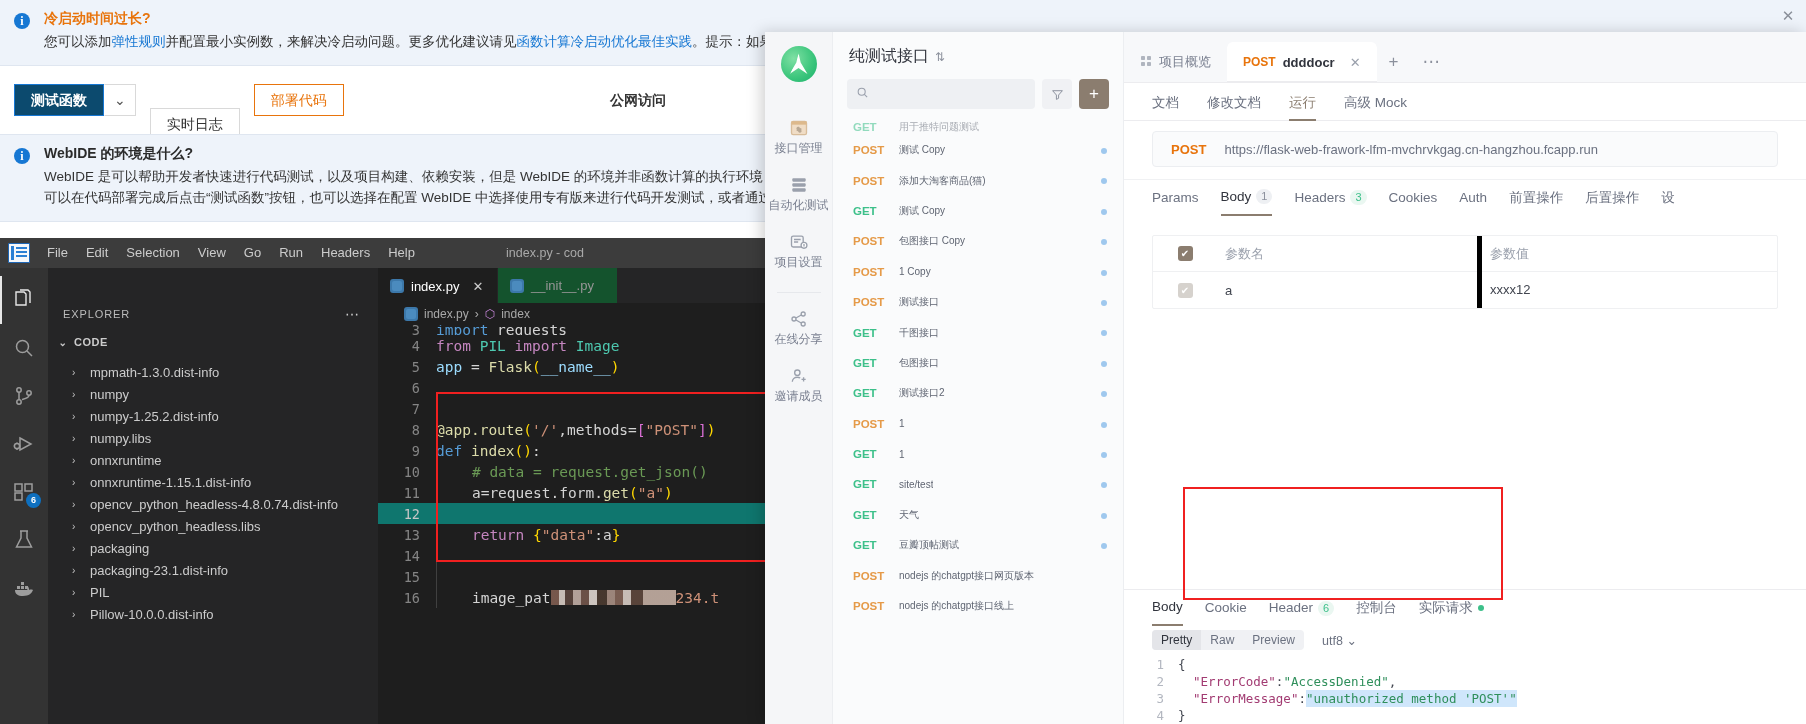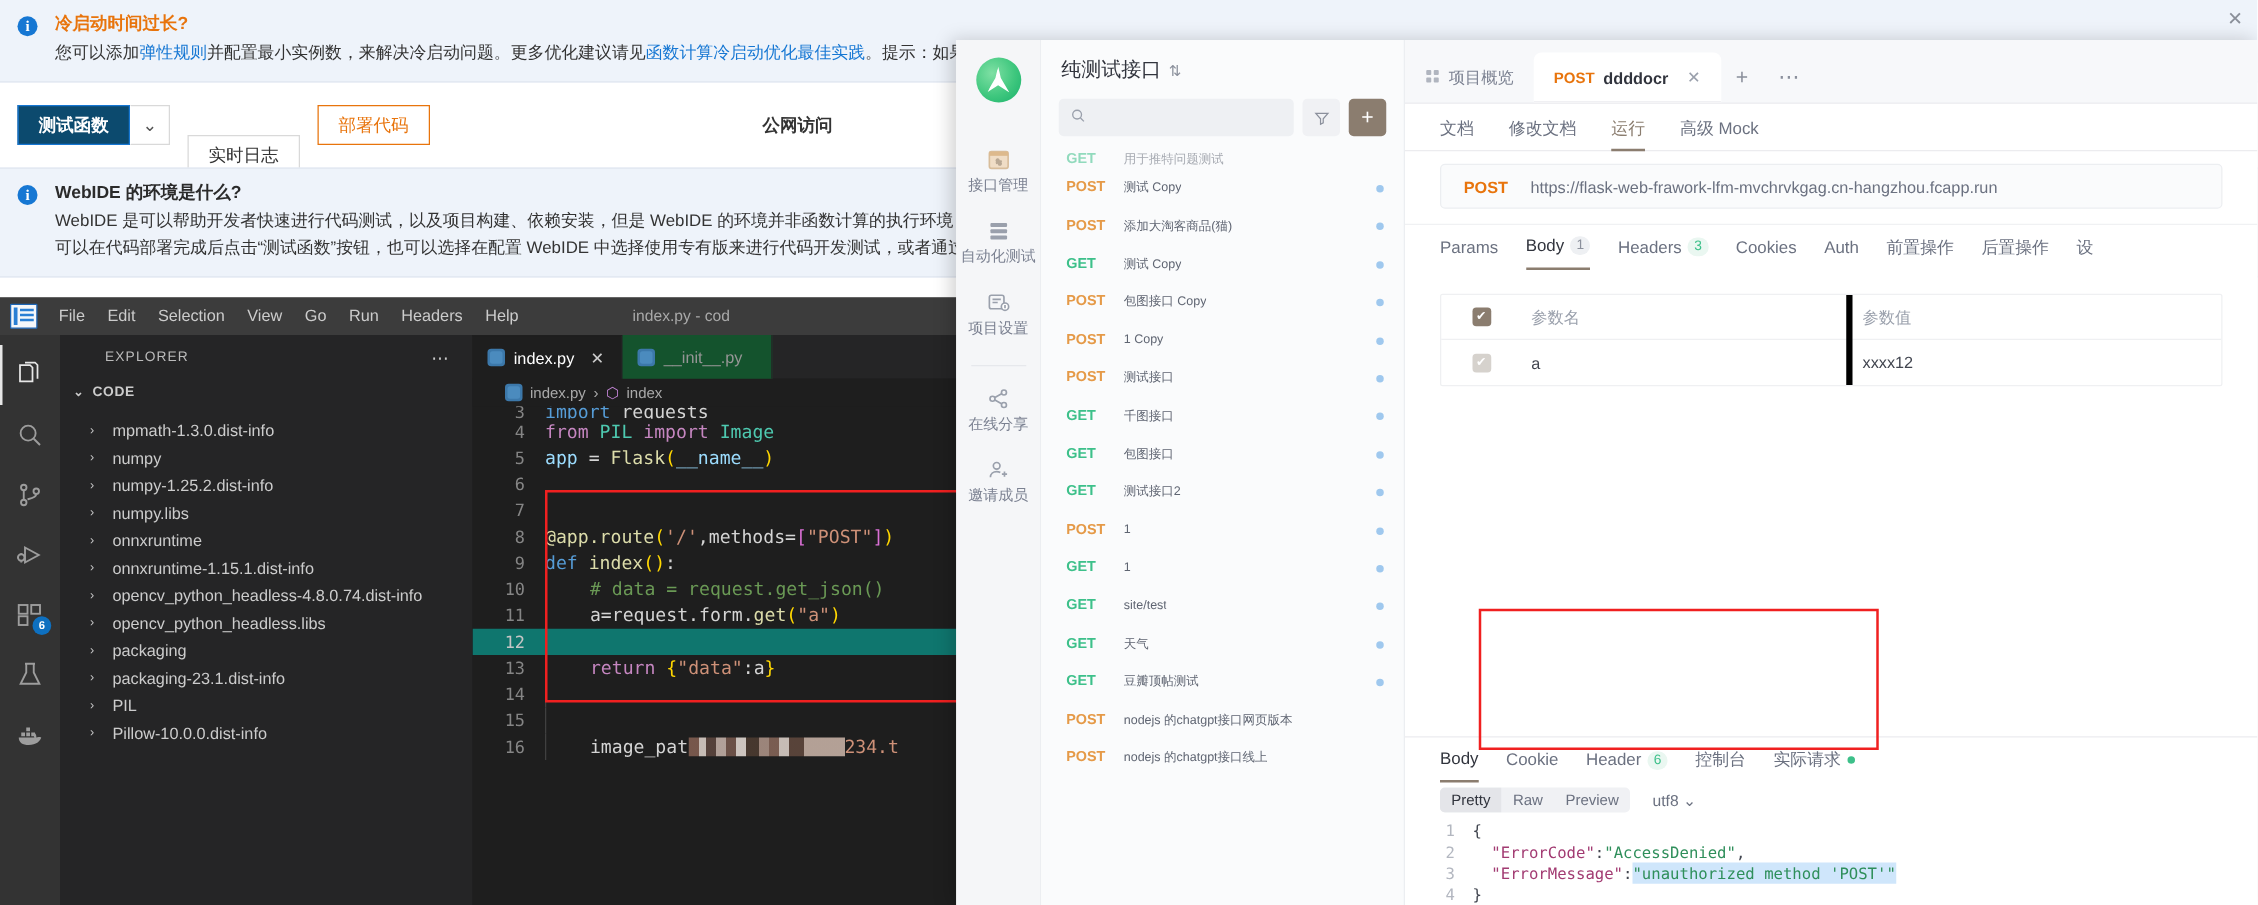--- a/index.html
+++ b/index.html
@@ -99,21 +99,21 @@
     background: #0e70c0; color: #fff; font-size: 9px; font-weight: bold;
     min-width: 15px; height: 15px; line-height: 15px; text-align: center; border-radius: 8px;
   }
   .act.active:before {
     content: ""; position: absolute; left: 0; top: 0; bottom: 0; width: 2px; background: #e7e7e7;
   }
 
   .vs-sidebar { width: 330px; background: #252526; }
   .vs-sb-head {
     height: 35px; display: flex; align-items: center; justify-content: space-between;
-    padding: 0 18px 0 36px; font-size: 11px; letter-spacing: .9px; color: #bbbbbb;
+    padding: 0 18px 0 15px; font-size: 11px; letter-spacing: .9px; color: #bbbbbb; margin-top: 28px;
   }
   .vs-sb-head .dots { letter-spacing: 1px; font-size: 14px; color: #cccccc; cursor: pointer; }
   .vs-sb-section {
     height: 22px; display: flex; align-items: center; gap: 4px;
     padding-left: 8px; font-size: 11px; font-weight: bold; letter-spacing: .5px; color: #ccc;
   }
   .tw { font-size: 10px; display:inline-block; width:14px; text-align:center; }
   .vs-tree { font-size: 13px; color: #cccccc; }
   .tree-row {
     height: 22px; display: flex; align-items: center; gap: 2px;

